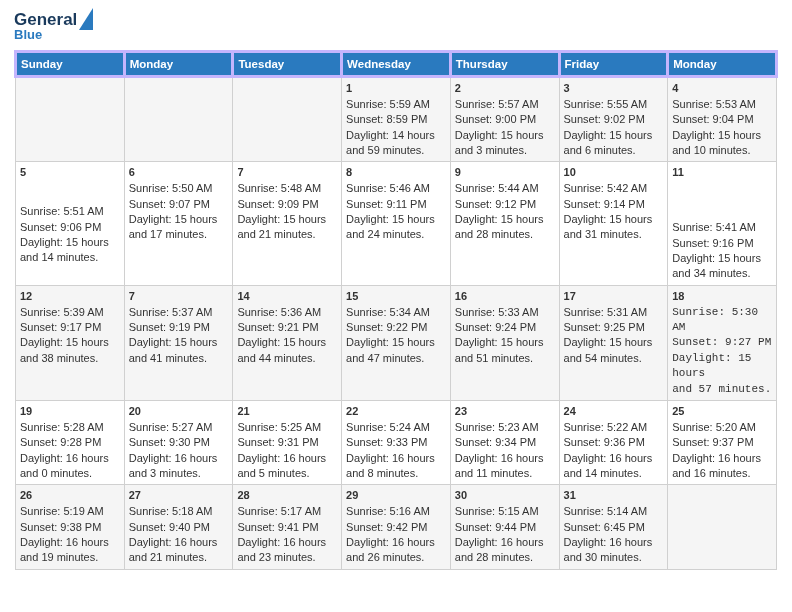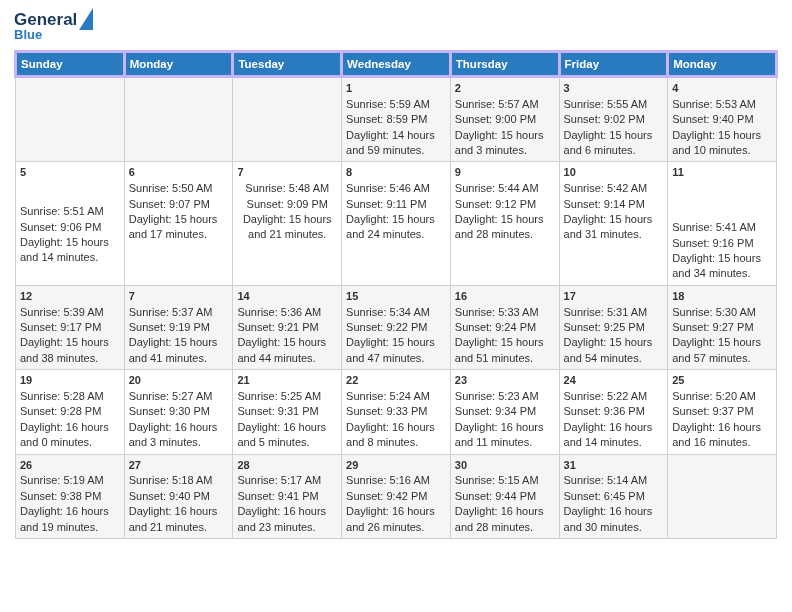--- a/index.html
+++ b/index.html
@@ -138,21 +138,21 @@
           <td>
             <span class="day-number">3</span>
             <div class="day-info" style="white-space: pre-line;">Sunrise: 5:55 AM
 Sunset: 9:02 PM
 Daylight: 15 hours
 and 6 minutes.</div>
           </td>
           <td>
             <span class="day-number">4</span>
             <div class="day-info" style="white-space: pre-line;">Sunrise: 5:53 AM
-Sunset: 9:40 PM
+Sunset: 9:04 PM
 Daylight: 15 hours
 and 10 minutes.</div>
           </td>
         </tr>
         <tr>
           <td>
             <span class="day-number">5</span>
             <div class="day-info" style="white-space: pre-line; margin-top: 24px;">Sunrise: 5:51 AM
 Sunset: 9:06 PM
 Daylight: 15 hours
@@ -160,21 +160,21 @@
           </td>
           <td>
             <span class="day-number">6</span>
             <div class="day-info" style="white-space: pre-line;">Sunrise: 5:50 AM
 Sunset: 9:07 PM
 Daylight: 15 hours
 and 17 minutes.</div>
           </td>
           <td>
             <span class="day-number">7</span>
-            <div class="day-info" style="white-space: pre-line; text-align: center;">Sunrise: 5:48 AM
+            <div class="day-info" style="white-space: pre-line;">Sunrise: 5:48 AM
 Sunset: 9:09 PM
 Daylight: 15 hours
 and 21 minutes.</div>
           </td>
           <td>
             <span class="day-number">8</span>
             <div class="day-info" style="white-space: pre-line;">Sunrise: 5:46 AM
 Sunset: 9:11 PM
 Daylight: 15 hours
 and 24 minutes.</div>
@@ -239,21 +239,21 @@
           </td>
           <td>
             <span class="day-number">17</span>
             <div class="day-info" style="white-space: pre-line;">Sunrise: 5:31 AM
 Sunset: 9:25 PM
 Daylight: 15 hours
 and 54 minutes.</div>
           </td>
           <td>
             <span class="day-number">18</span>
-            <div class="day-info" style="white-space: pre-line;">Sunrise: 5:30 AM
+            <div class="day-info" style="white-space: pre-line; font-family: Liberation Mono, monospace;">Sunrise: 5:30 AM
 Sunset: 9:27 PM
 Daylight: 15 hours
 and 57 minutes.</div>
           </td>
         </tr>
         <tr>
           <td>
             <span class="day-number">19</span>
             <div class="day-info" style="white-space: pre-line;">Sunrise: 5:28 AM
 Sunset: 9:28 PM

